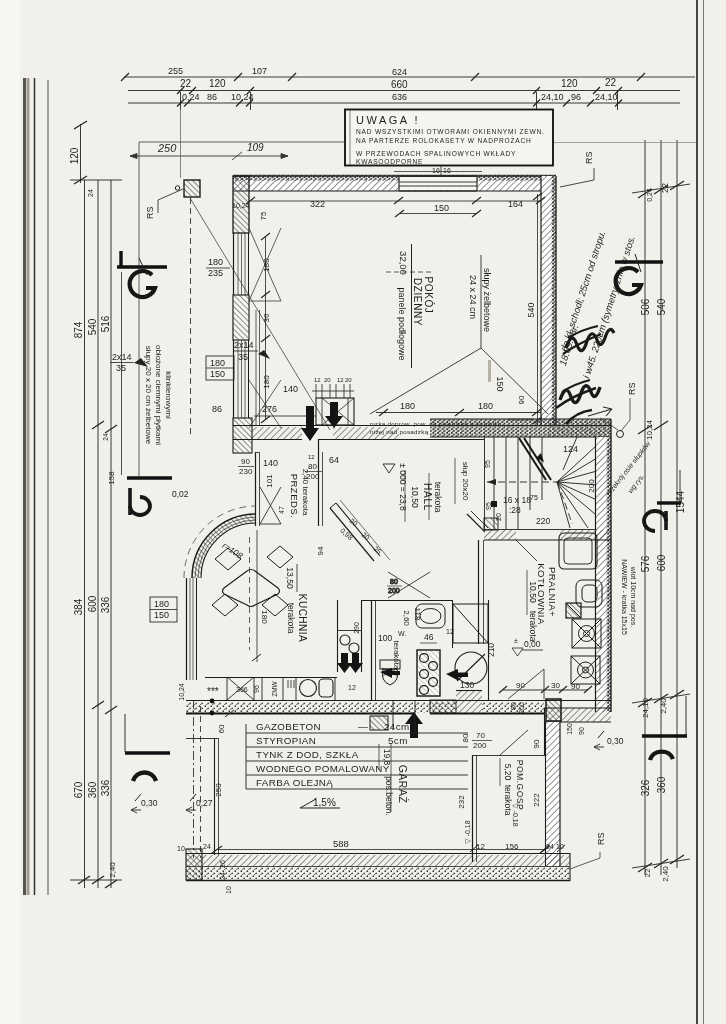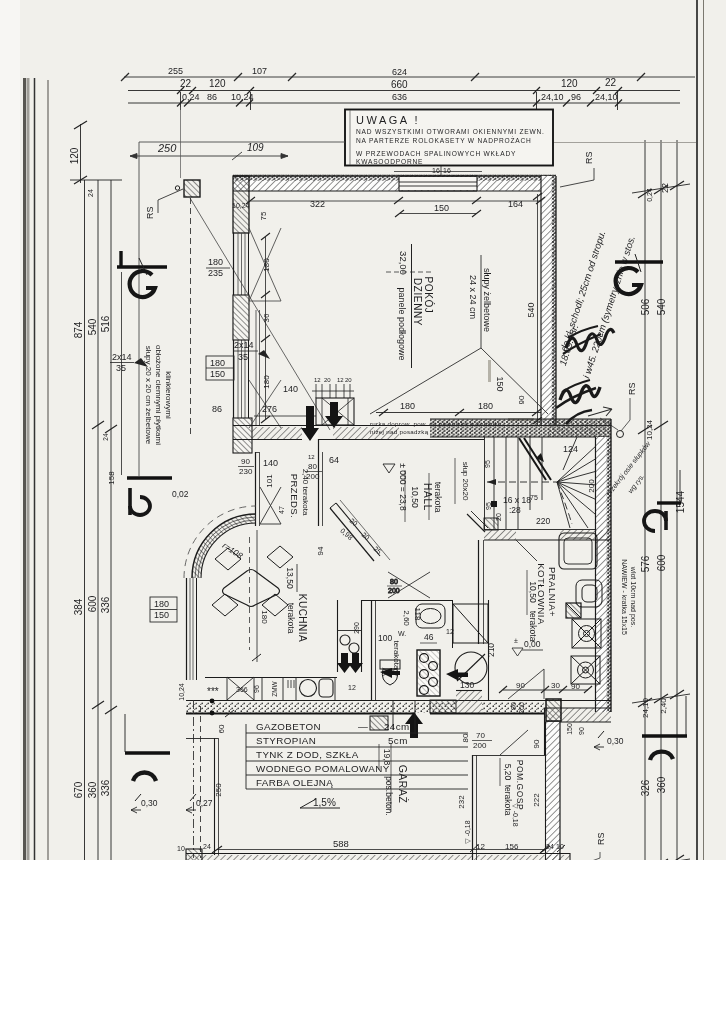--- a/index.html
+++ b/index.html
@@ -1,15 +1,15 @@
 <!DOCTYPE html>
 <html><head><meta charset="utf-8">
 <style>
 html,body{margin:0;padding:0;background:#ffffff}
-#page{position:relative;width:726px;height:860px;background:#be185d;overflow:hidden}
+#page{position:relative;width:726px;height:1024px;background:#be185d;overflow:hidden}
 svg{position:absolute;top:0;left:0}
 text{font-family:"Liberation Sans",sans-serif;fill:#1e1e20}
 .hw{font-style:italic}
 </style></head><body>
 <div id="page">
 <svg width="726" height="1024" viewBox="0 0 726 1024" fill="none" stroke-linecap="butt">
 <defs>
 <pattern id="h1" width="4.6" height="4.6" patternUnits="userSpaceOnUse" patternTransform="rotate(45)">
  <line x1="0" y1="0" x2="0" y2="4.6" stroke="#333" stroke-width="1.05"></line>
 </pattern>

